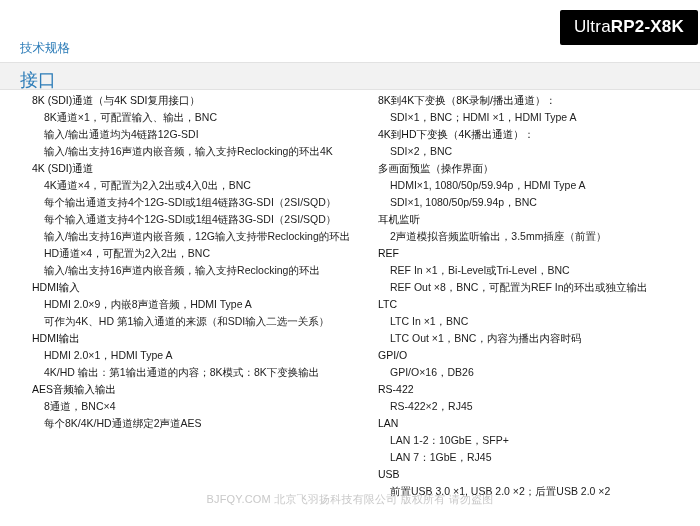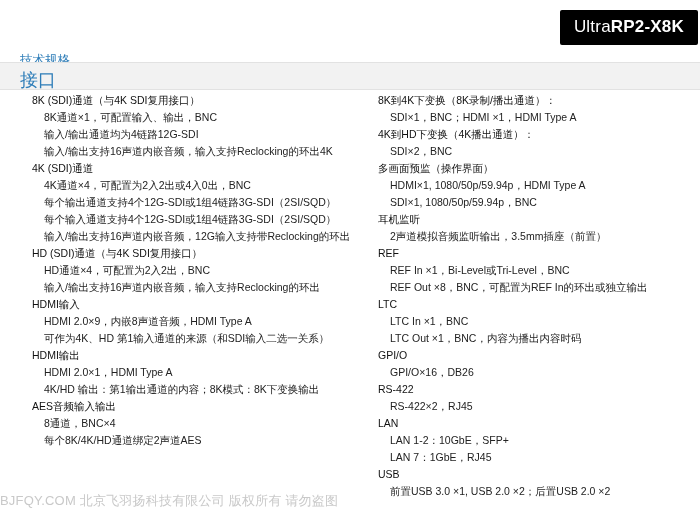--- a/index.html
+++ b/index.html
@@ -33,21 +33,21 @@
     letter-spacing: 0.2px;
     font-weight: bold;
     font-family: "Liberation Sans", sans-serif;
   }
   .logo-box .thin {
     font-weight: normal;
   }
   .section-title {
     position: absolute;
     left: 20px;
-    top: 52px;
+    top: 40px;
     color: #2e7db8;
     font-size: 12.5px;
     font-weight: normal;
   }
   .subsection-bar {
     position: absolute;
     left: 0;
     top: 62px;
     width: 700px;
     height: 28px;
@@ -95,21 +95,22 @@
     line-height: 17px;
     color: #222222;
     padding-left: 12px;
     white-space: nowrap;
   }
   .watermark {
     position: absolute;
     left: 0;
     top: 492px;
     width: 700px;
-    font-size: 13px;
+    text-align: center;
+    font-size: 11px;
     color: #c9c9c9;
     letter-spacing: 0.2px;
     white-space: nowrap;
     pointer-events: none;
   }
 </style>
 </head>
 <body>
 
 <div class="page">
@@ -135,21 +136,20 @@
 
       <div class="grp">
         <div class="head">4K (SDI)通道</div>
         <div class="item">4K通道×4，可配置为2入2出或4入0出，BNC</div>
         <div class="item">每个输出通道支持4个12G-SDI或1组4链路3G-SDI（2SI/SQD）</div>
         <div class="item">每个输入通道支持4个12G-SDI或1组4链路3G-SDI（2SI/SQD）</div>
         <div class="item">输入/输出支持16声道内嵌音频，12G输入支持带Reclocking的环出</div>
       </div>
 
       <div class="grp">
-        <div class="head">HD (SDI)通道（与4K SDI复用接口）</div>
         <div class="item">HD通道×4，可配置为2入2出，BNC</div>
         <div class="item">输入/输出支持16声道内嵌音频，输入支持Reclocking的环出</div>
       </div>
 
       <div class="grp">
         <div class="head">HDMI输入</div>
         <div class="item">HDMI 2.0×9，内嵌8声道音频，HDMI Type A</div>
         <div class="item">可作为4K、HD 第1输入通道的来源（和SDI输入二选一关系）</div>
       </div>
 

